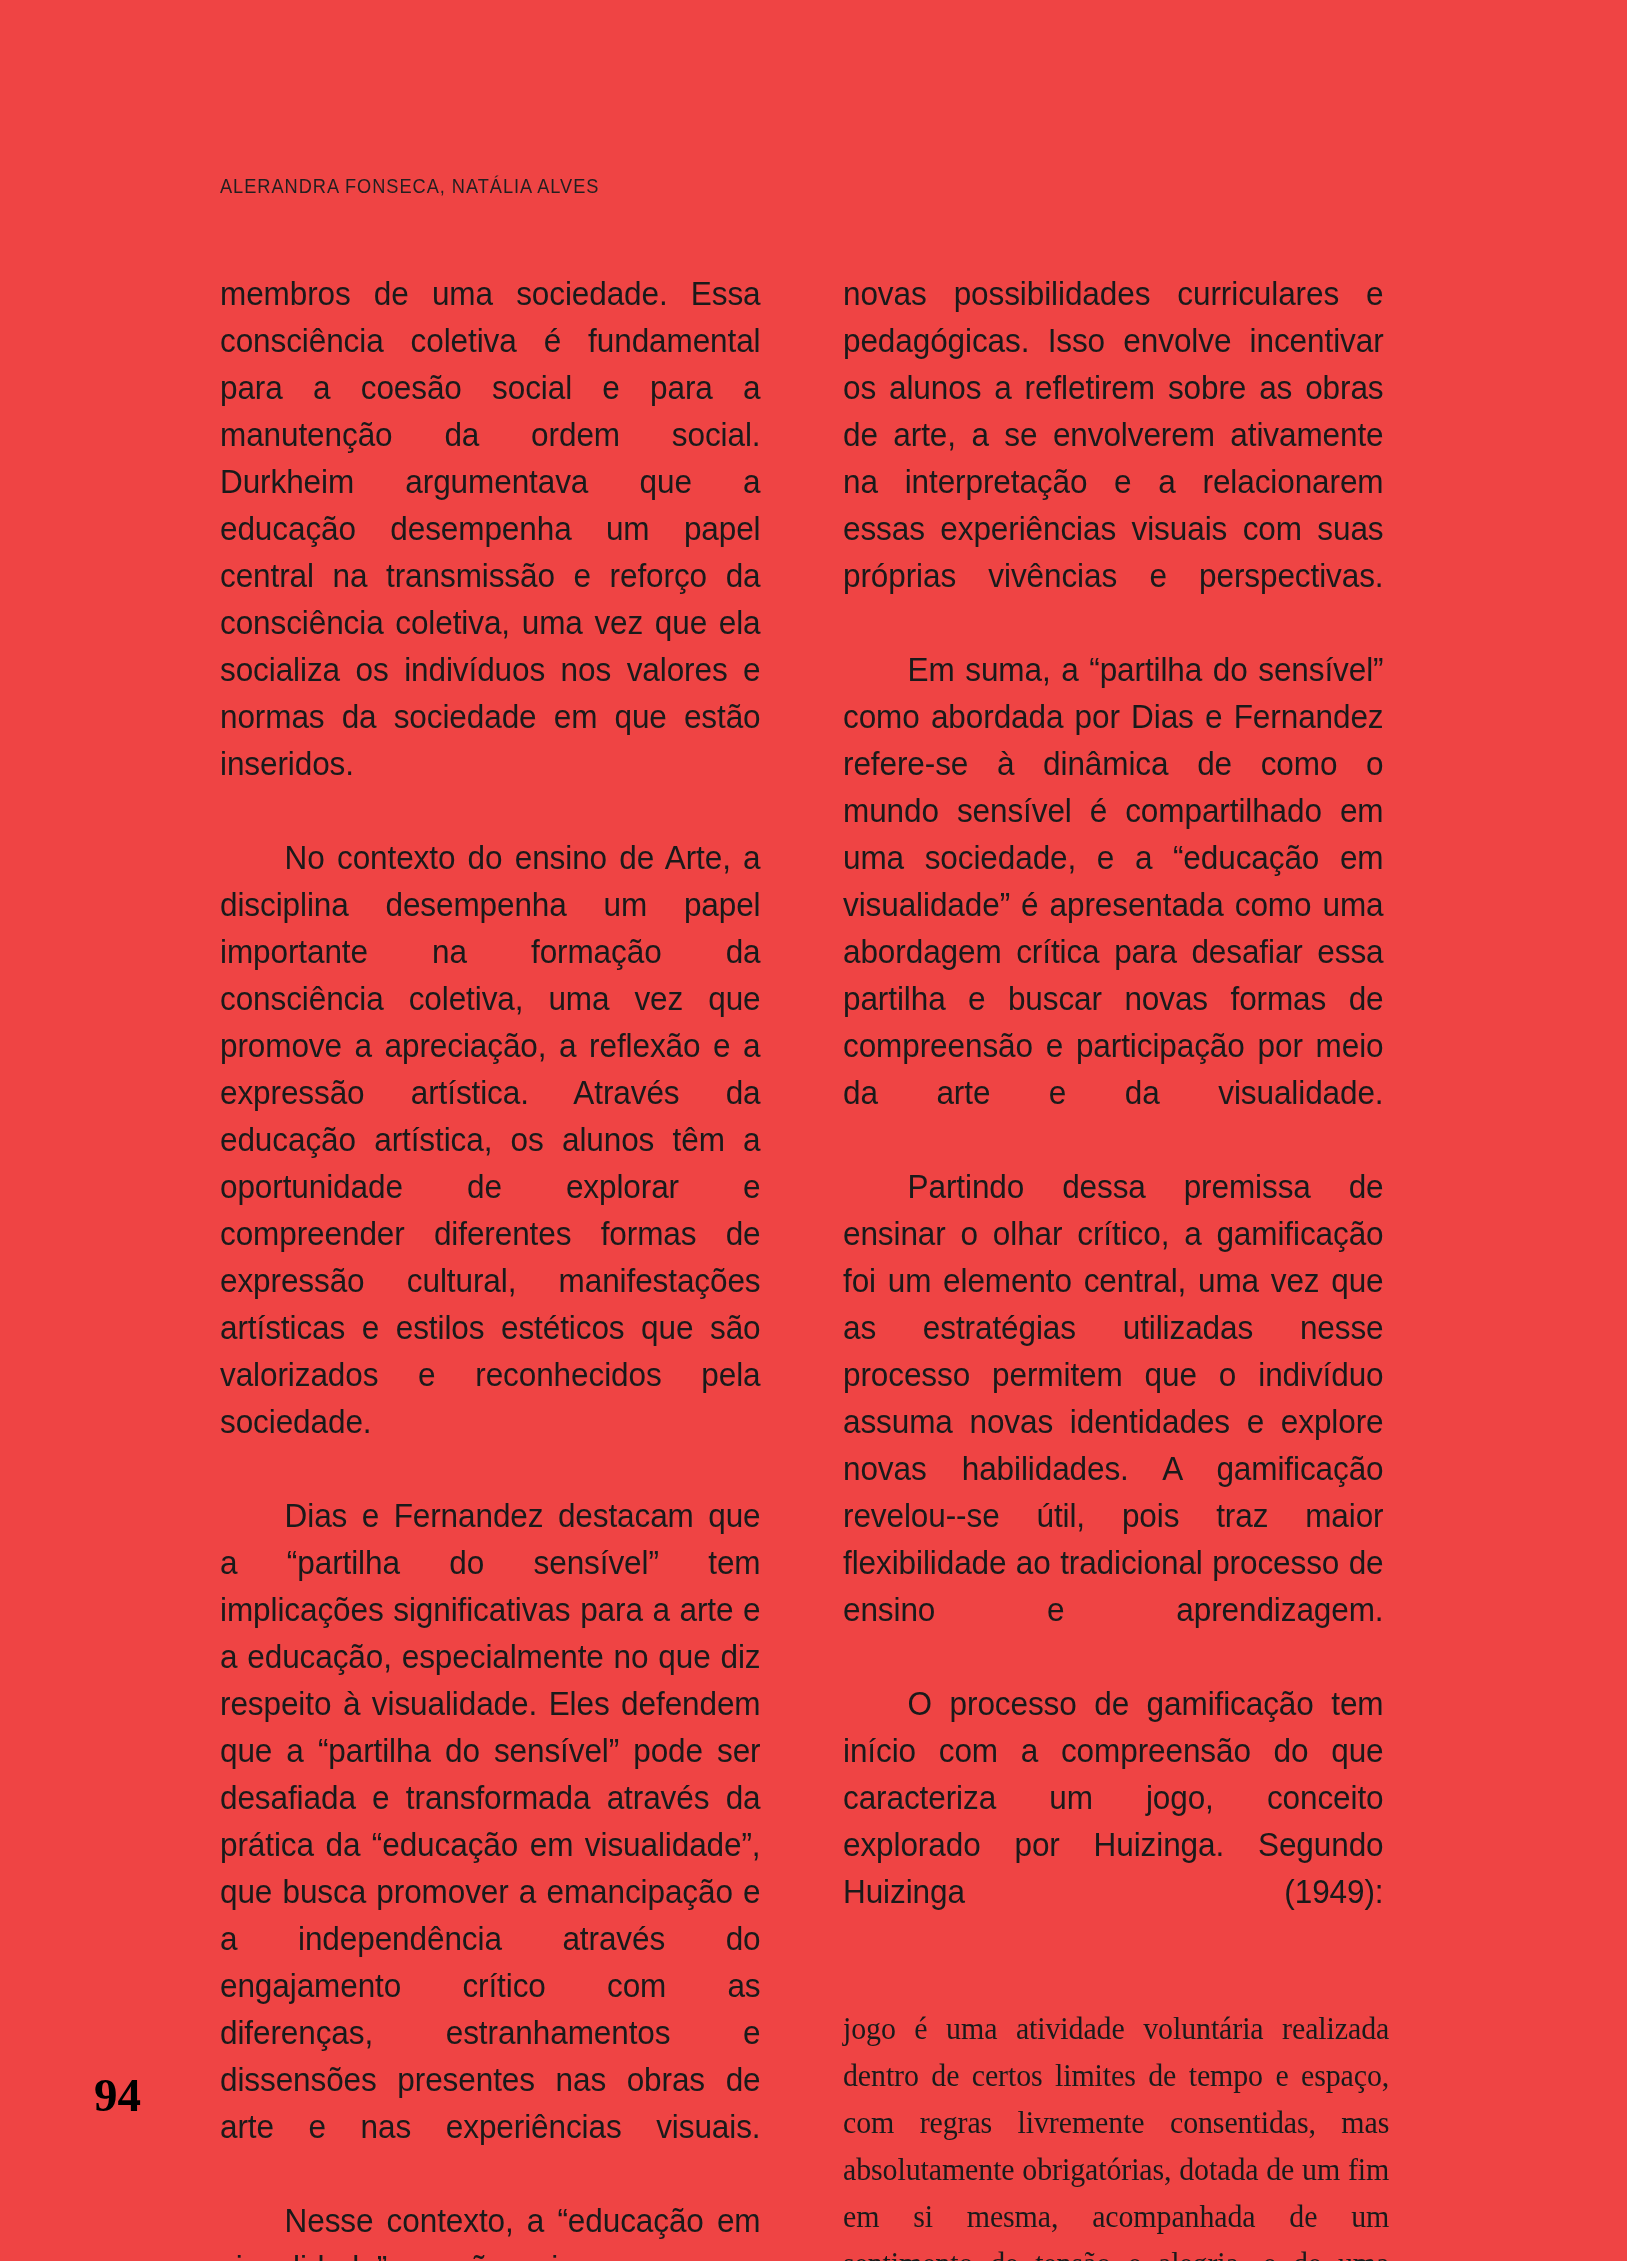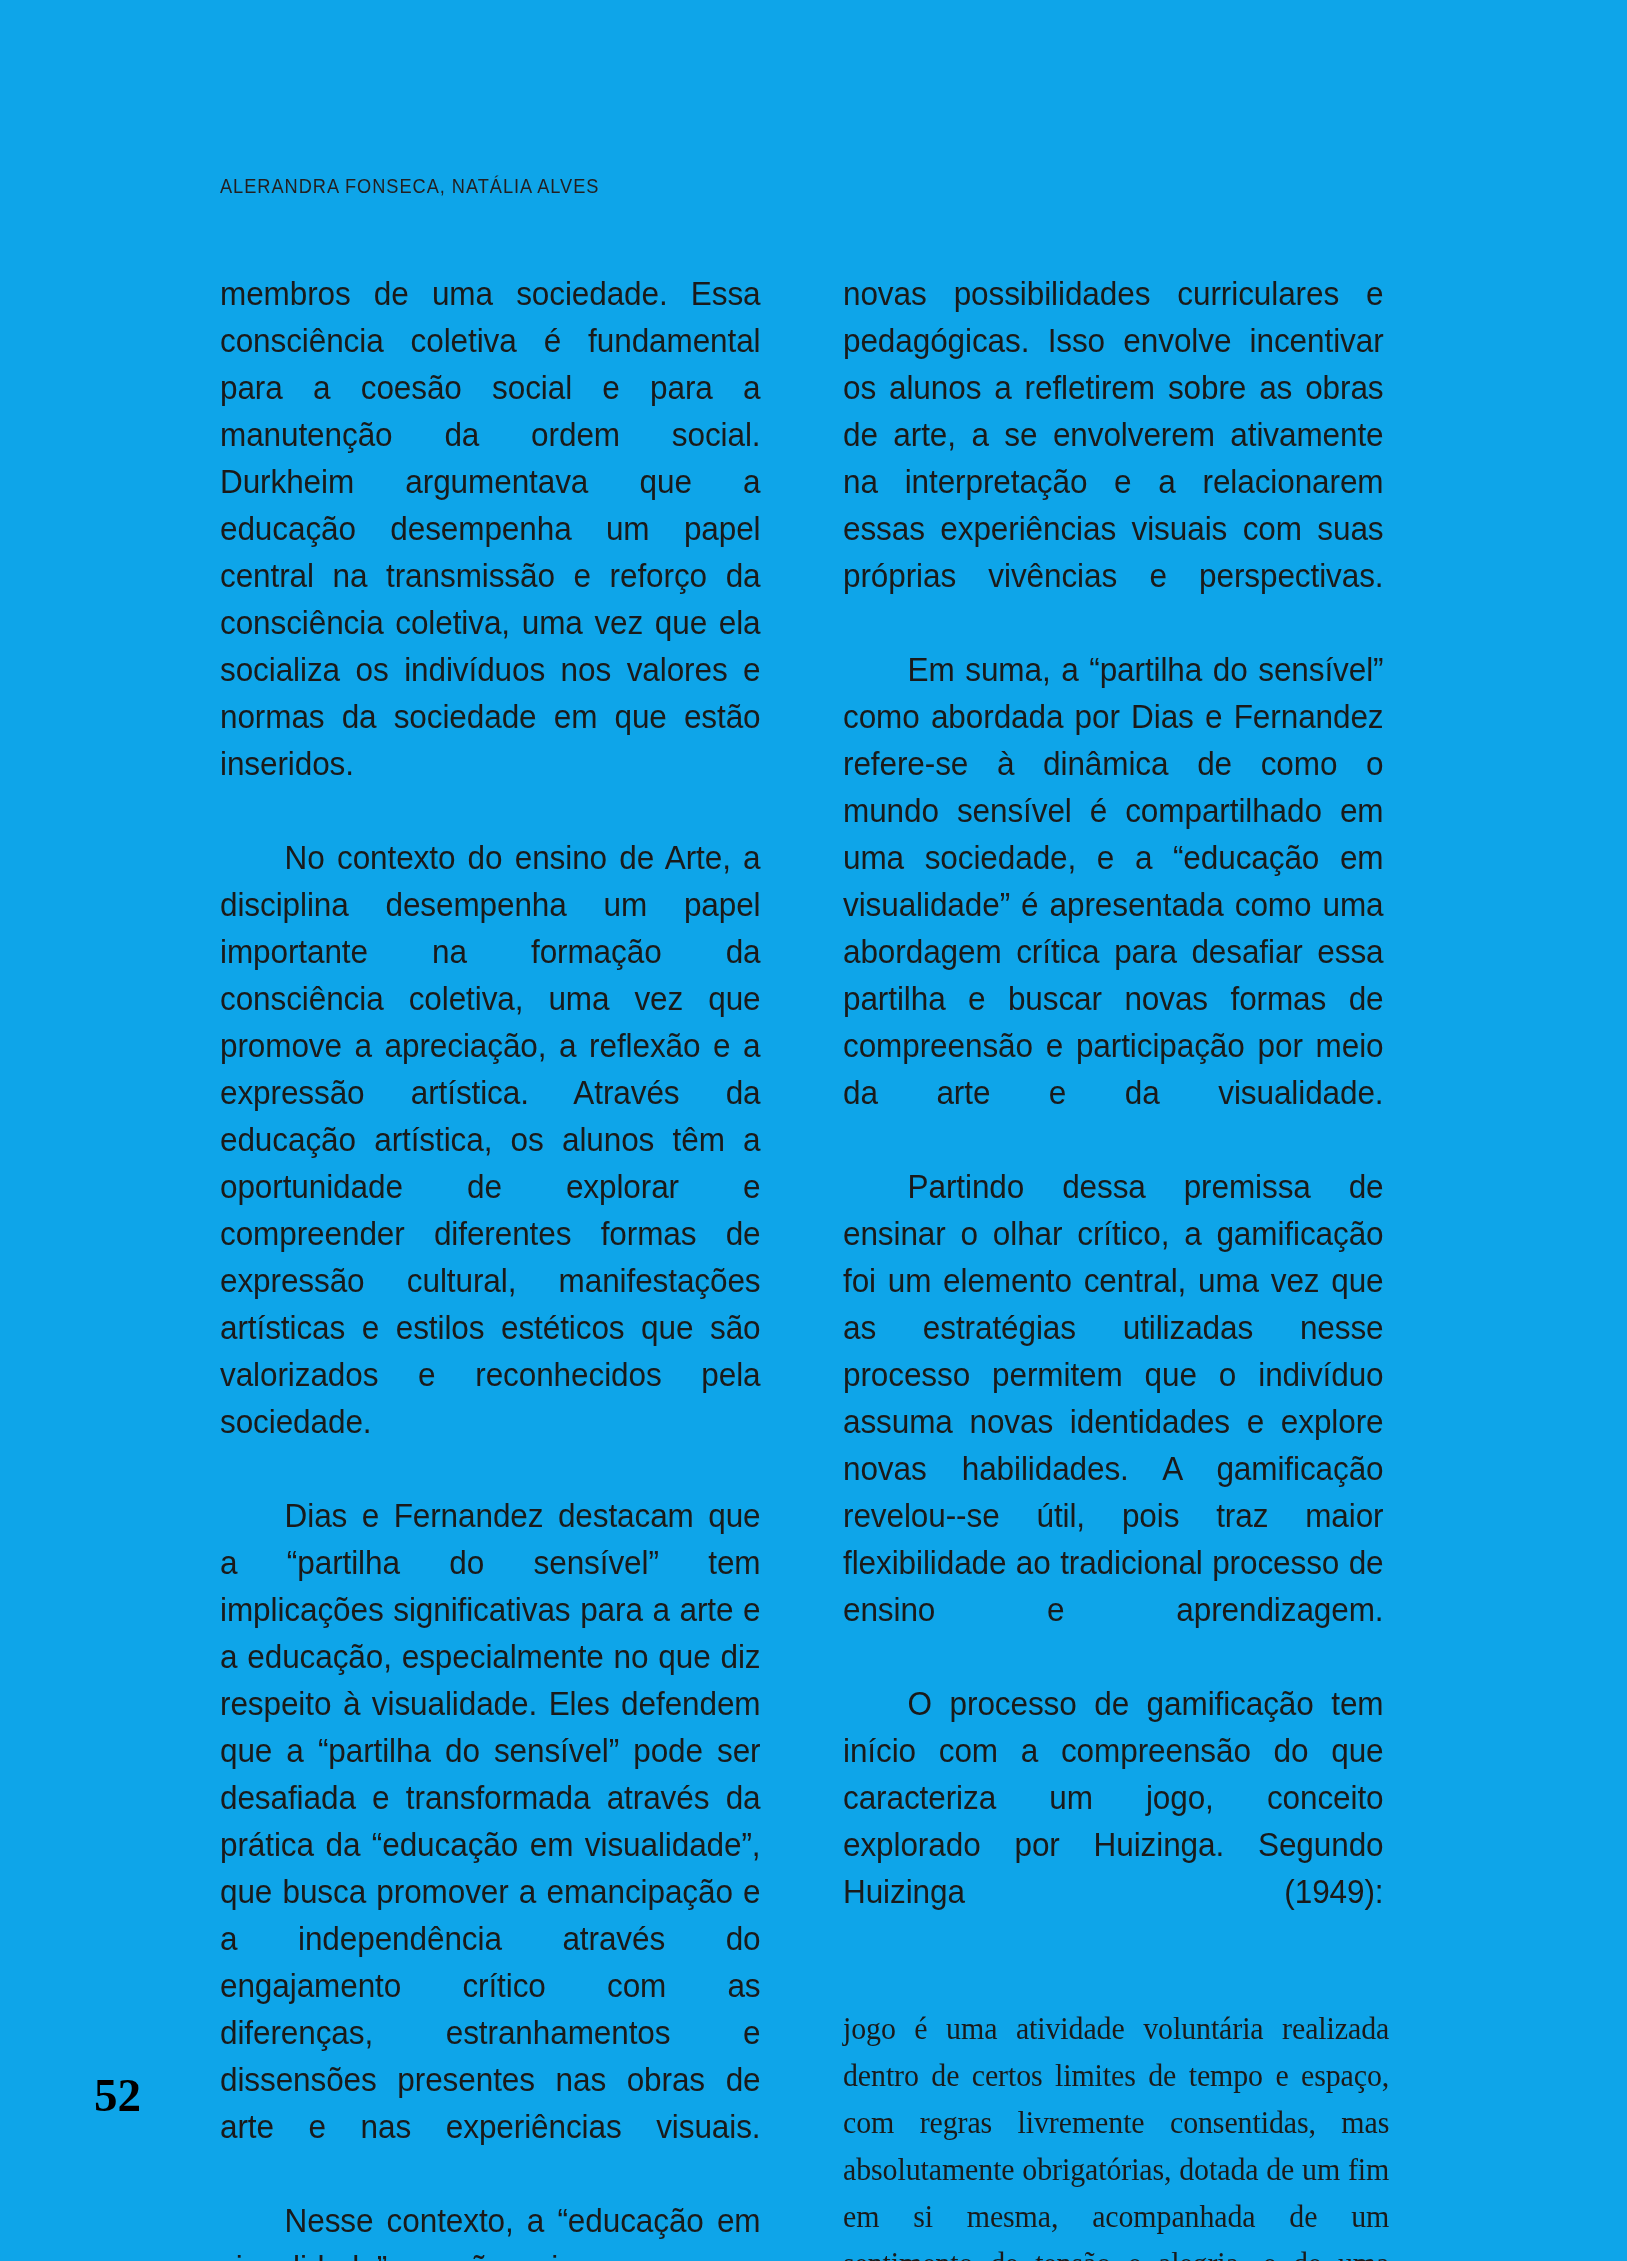--- a/index.html
+++ b/index.html
@@ -5,21 +5,21 @@
   html, body {
     margin: 0;
     padding: 0;
     background: #ffffff;
   }
 
   .page {
     position: relative;
     width: 1628px;
     height: 2261px;
-    background: #0ea5e9;
+    background: #ef4444;
     overflow: hidden;
     box-sizing: border-box;
   }
 
   
   .running-head {
     position: absolute;
     left: 220px;
     top: 175px;
     font-family: "Liberation Sans", sans-serif;
@@ -135,16 +135,16 @@
       <p class="body-para indent">Partindo dessa premissa de ensinar o olhar crítico, a gamificação foi um elemento central, uma vez que as estratégias utilizadas nesse processo permitem que o indivíduo assuma novas identidades e explore novas habilidades. A gamificação revelou--se útil, pois traz maior flexibilidade ao tradicional processo de ensino e aprendizagem.</p>
       <p class="body-para indent">O processo de gamificação tem início com a compreensão do que caracteriza um jogo, conceito explorado por Huizinga. Segundo Huizinga (1949):</p>
 
       <div class="quote-spacer"></div>
 
       <blockquote class="quote-para">jogo é uma atividade voluntária realizada dentro de certos limites de tempo e espaço, com regras livremente consentidas, mas absolutamente obrigatórias, dotada de um fim em si mesma, acompanhada de um sentimento de tensão e alegria, e de uma consciência de ser diferente da vida cotidiana.</blockquote>
     </div>
 
   </div>
 
-  <div class="folio">52</div>
+  <div class="folio">94</div>
 
 </div>
 
 
 </body></html>

